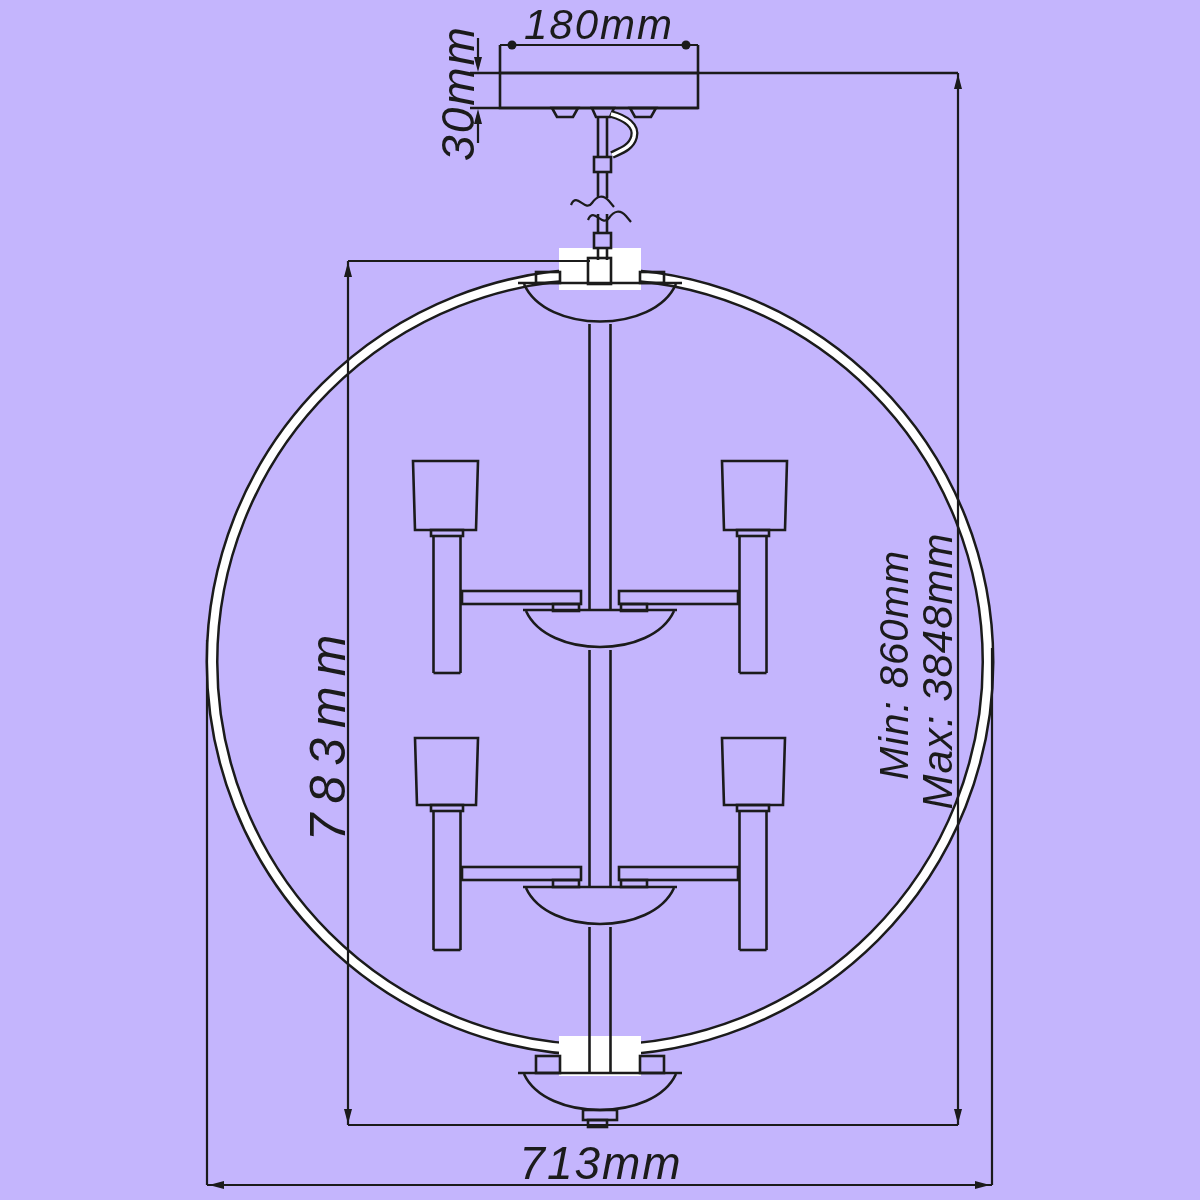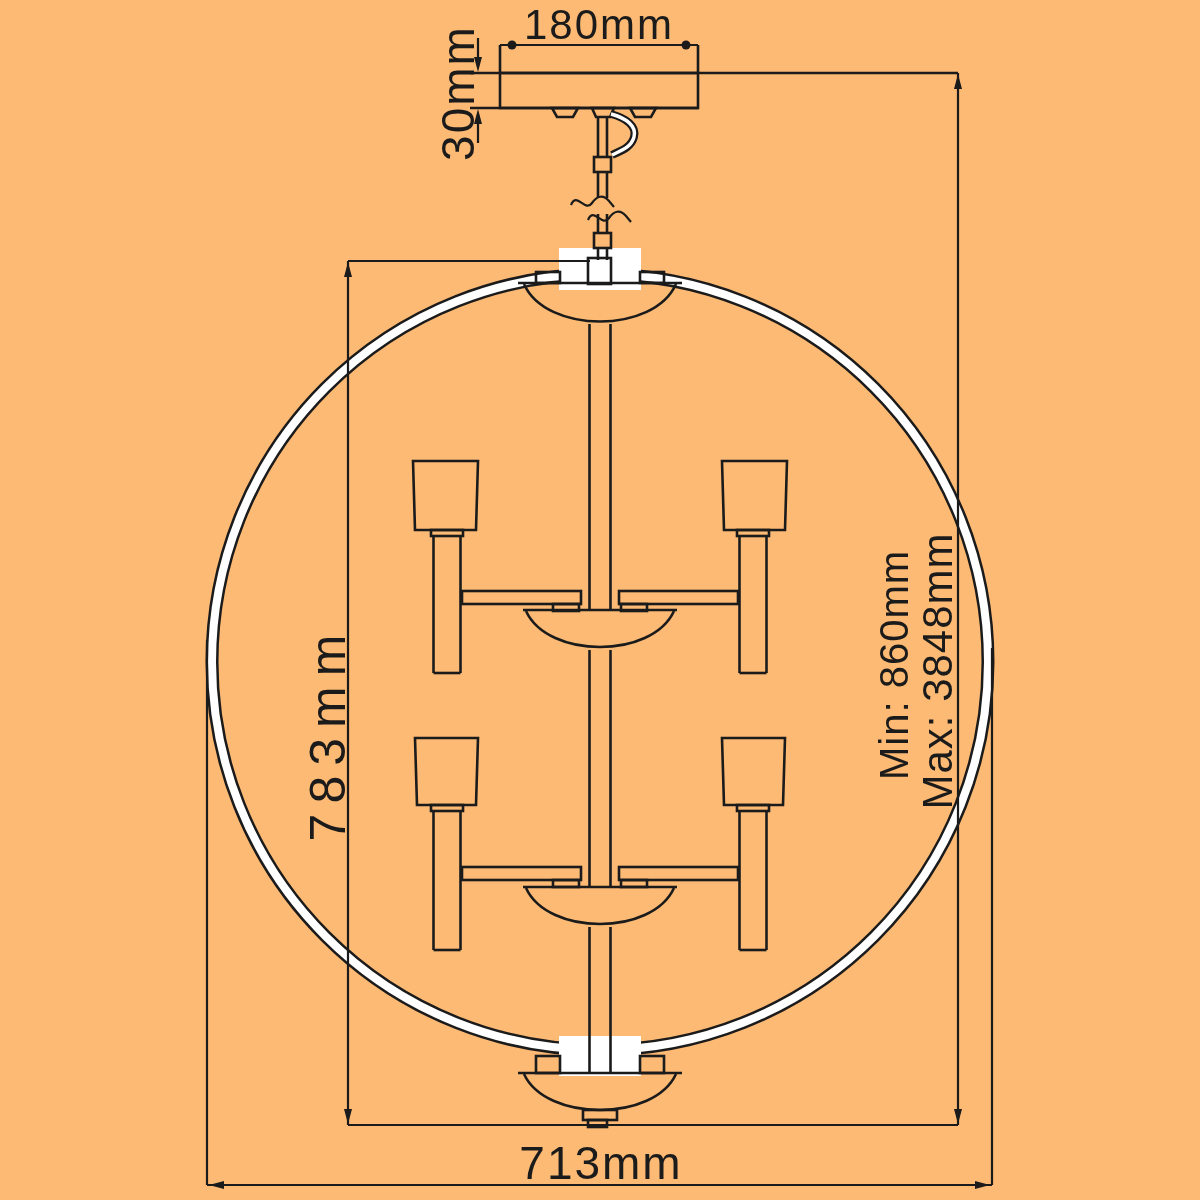--- a/index.html
+++ b/index.html
@@ -4,23 +4,24 @@
 <style>
   html, body {
     margin: 0;
     padding: 0;
     background: #ffffff;
   }
   .stage {
     position: relative;
     width: 1200px;
     height: 1200px;
-    background: #fdba74;
+    background: #c4b5fd;
     overflow: hidden;
     font-family: "Liberation Sans", sans-serif;
+    font-style: italic;
   }
   svg { display: block; }
   .ln   { stroke: #1b1b1b; stroke-width: 2.6; fill: none; stroke-linecap: butt; }
   .lnth { stroke: #1b1b1b; stroke-width: 2.2; fill: none; }
   .wfill{ fill: #ffffff; stroke: none; }
   .arrow{ fill: #1b1b1b; stroke: none; }
   .dot  { fill: #1b1b1b; stroke: none; }
   .dimtext {
     fill: #1b1b1b;
     stroke: none;

